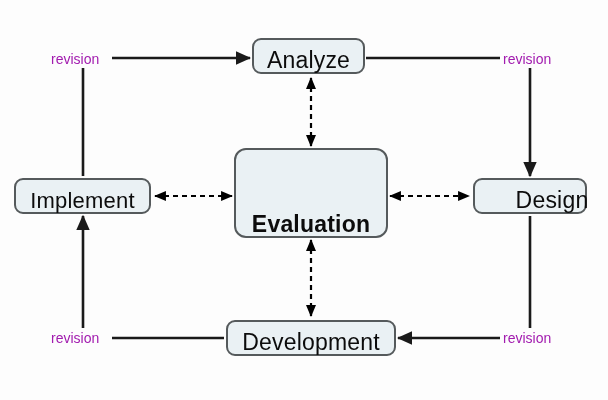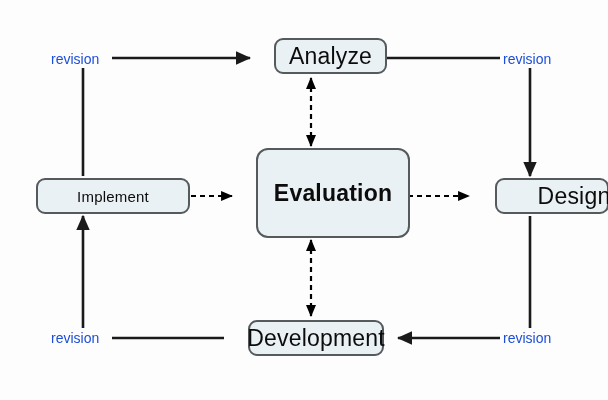--- a/index.html
+++ b/index.html
@@ -25,62 +25,61 @@
     width: 608px;
     height: 400px;
   }
   .node-box {
     position: absolute;
     box-sizing: border-box;
     background: #eaf1f4;
     border: 2px solid #555a5c;
     border-radius: 9px;
     display: flex;
-    align-items: center;
+    align-items: flex-end;
     justify-content: center;
     color: #0c0c0c;
     font-family: "Liberation Sans", sans-serif;
     font-weight: 400;
     letter-spacing: 0.2px;
     white-space: nowrap;
     z-index: 3;
-    margin-left: 22px;
   }
   .node-label {
     display: block;
     line-height: 1;
   }
   #node-analyze {
     left: 252px; top: 38px; width: 113px; height: 36px;
     font-size: 23px;
   }
   #node-implement {
-    left: 14px; top: 178px; width: 154px; height: 36px;
-    font-size: 15px;
+    left: 14px; top: 178px; width: 137px; height: 36px;
+    font-size: 22px;
   }
   #node-design {
     left: 473px; top: 178px; width: 114px; height: 36px;
     font-size: 23px;
     padding-left: 44px;
   }
   #node-development {
-    left: 226px; top: 320px; width: 136px; height: 36px;
+    left: 226px; top: 320px; width: 170px; height: 36px;
     font-size: 23px;
   }
   #node-evaluation {
     left: 234px; top: 148px; width: 154px; height: 90px;
     border-radius: 12px;
     font-size: 23px;
     font-weight: bold;
   }
   .revision-label {
     position: absolute;
     font-family: "Liberation Sans", sans-serif;
     font-size: 14px;
-    color: #1d4ed8;
+    color: #a21caf;
     white-space: nowrap;
     z-index: 3;
     line-height: 1;
   }
   #revision-top-left { left: 51px; top: 52px; }
   #revision-top-right { left: 503px; top: 52px; }
   #revision-bottom-left { left: 51px; top: 331px; }
   #revision-bottom-right { left: 503px; top: 331px; }
 </style>
 </head>

